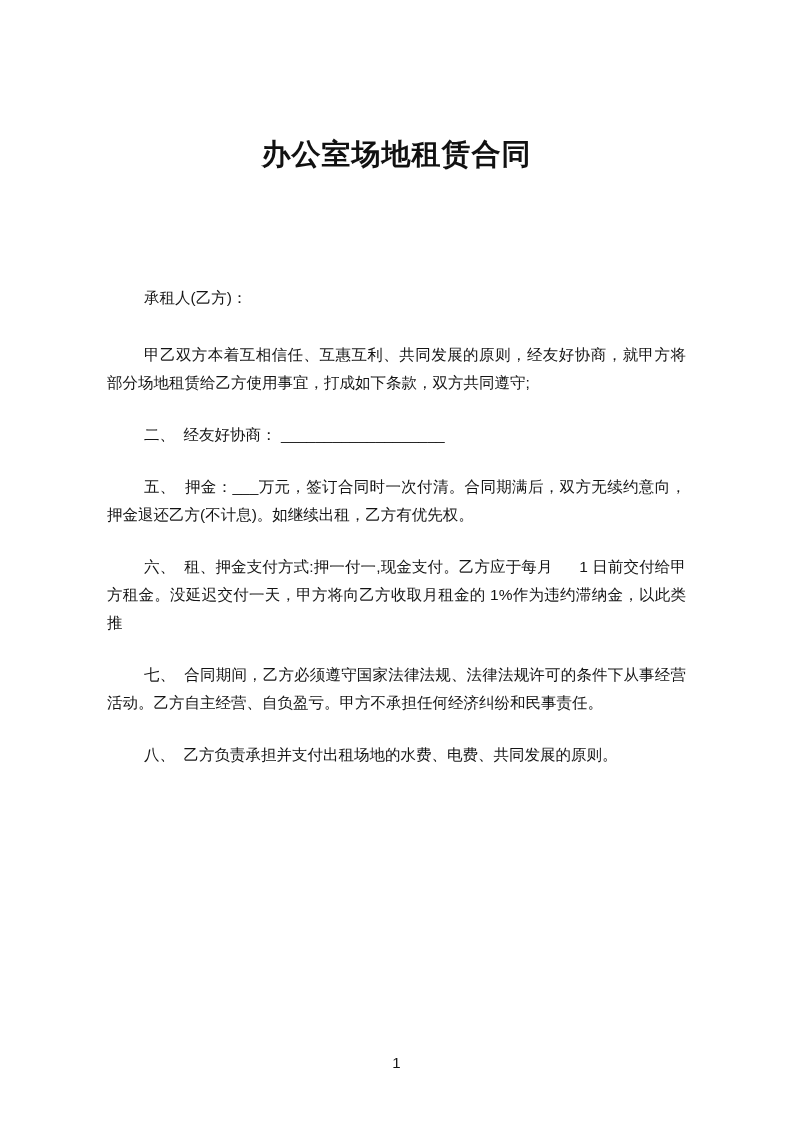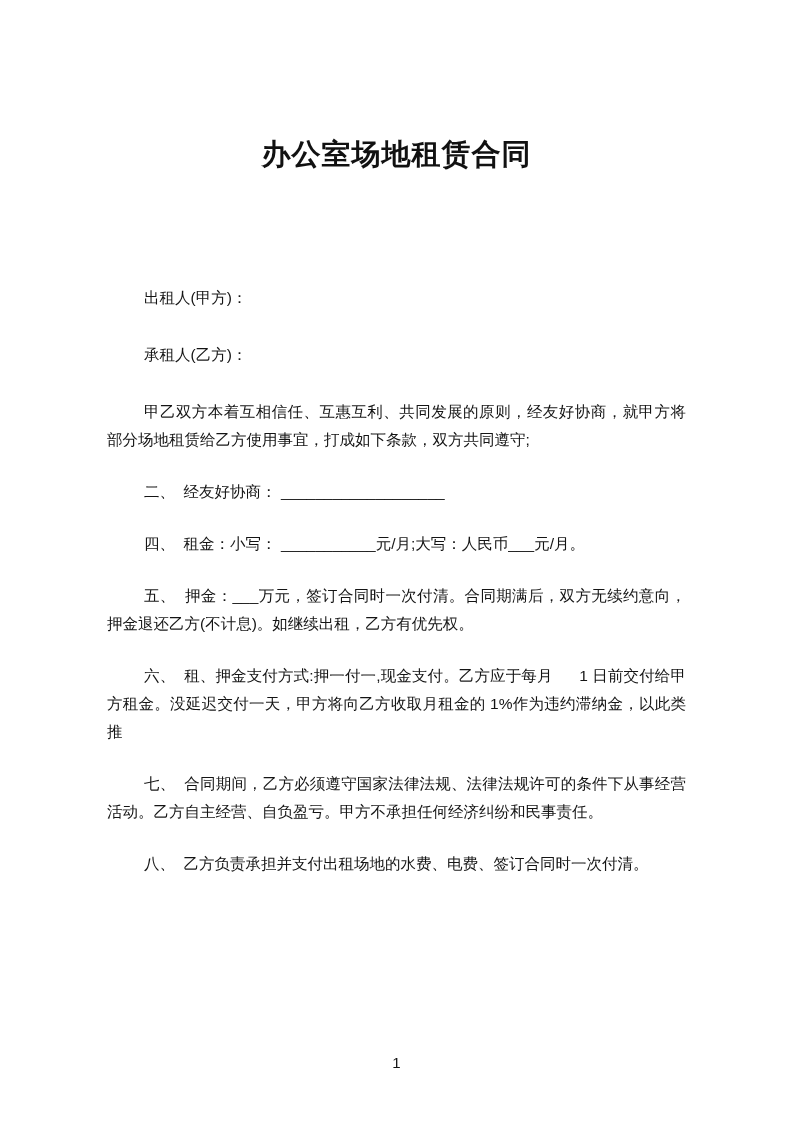--- a/index.html
+++ b/index.html
@@ -59,36 +59,34 @@
   }
 </style>
 </head>
 <body>
 
 <div class="page">
   <div class="content">
 
     <h1 class="doc-title">办公室场地租赁合同</h1>
 
-    <p class="doc-par party-line">出租人(甲方)：</p>
 
     <p class="doc-par party-line">承租人(乙方)：</p>
 
     <p class="doc-par intro-par">甲乙双方本着互相信任、互惠互利、共同发展的原则，经友好协商，就甲方将部分场地租赁给乙方使用事宜，打成如下条款，双方共同遵守;</p>
 
 
     <p class="doc-par">二、  经友好协商： ___________________</p>
 
 
-    <p class="doc-par">四、  租金：小写： ___________元/月;大写：人民币___元/月。</p>
 
     <p class="doc-par">五、  押金：___万元，签订合同时一次付清。合同期满后，双方无续约意向，押金退还乙方(不计息)。如继续出租，乙方有优先权。</p>
 
     <p class="doc-par">六、  租、押金支付方式:押一付一,现金支付。乙方应于每月      1 日前交付给甲方租金。没延迟交付一天，甲方将向乙方收取月租金的 1%作为违约滞纳金，以此类推</p>
 
     <p class="doc-par">七、  合同期间，乙方必须遵守国家法律法规、法律法规许可的条件下从事经营活动。乙方自主经营、自负盈亏。甲方不承担任何经济纠纷和民事责任。</p>
 
-    <p class="doc-par">八、  乙方负责承担并支付出租场地的水费、电费、签订合同时一次付清。</p>
+    <p class="doc-par">八、  乙方负责承担并支付出租场地的水费、电费、共同发展的原则。</p>
 
   </div>
 
   <div class="page-footer">1</div>
 </div>
 
 </body></html>

